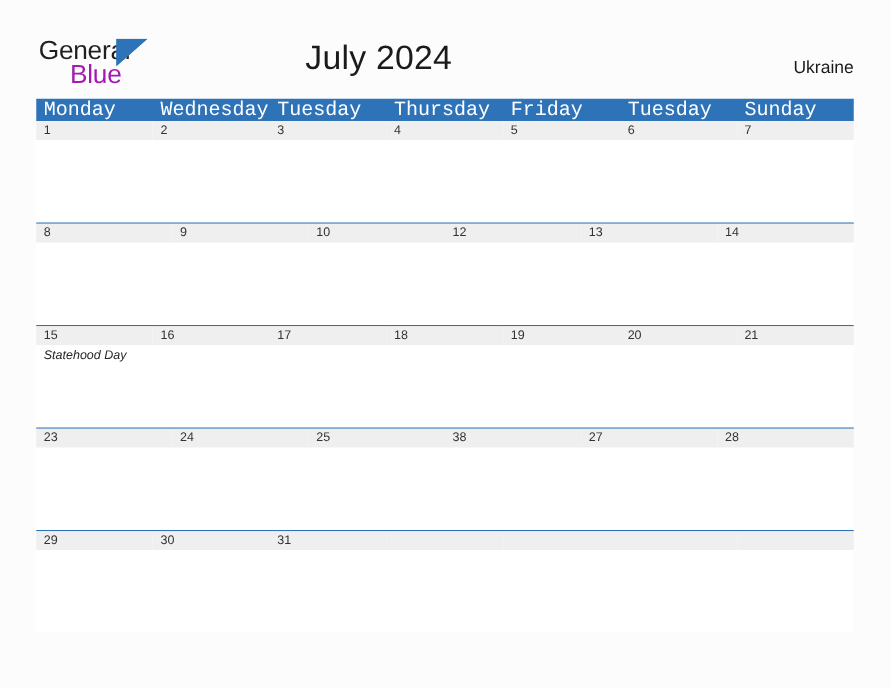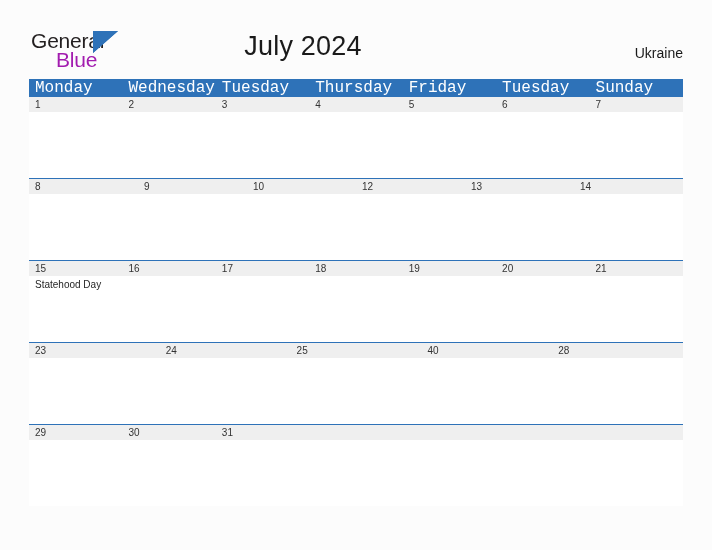--- a/index.html
+++ b/index.html
@@ -131,20 +131,21 @@
     color: #333333;
     padding-left: 6px;
     box-sizing: border-box;
   }
   .day-cell.empty .day-number {
     background: #efefef;
     color: transparent;
   }
   .day-events {
     padding: 2px 4px 0 6px;
+    font-style: italic;
   }
   .event-text {
     display: block;
     font-size: 10px;
     color: #262626;
     line-height: 13px;
     white-space: nowrap;
     overflow: hidden;
   }
 </style>
@@ -283,21 +284,25 @@
           </div>
           <div class="day-cell">
             <span class="day-number">24</span>
             <div class="day-events"></div>
           </div>
           <div class="day-cell">
             <span class="day-number">25</span>
             <div class="day-events"></div>
           </div>
           <div class="day-cell">
-            <span class="day-number">40</span>
+            <span class="day-number">38</span>
+            <div class="day-events"></div>
+          </div>
+          <div class="day-cell">
+            <span class="day-number">27</span>
             <div class="day-events"></div>
           </div>
           <div class="day-cell">
             <span class="day-number">28</span>
             <div class="day-events"></div>
           </div>
         </div>
       </div>
       <div class="week-row">
         <div class="week-days">

